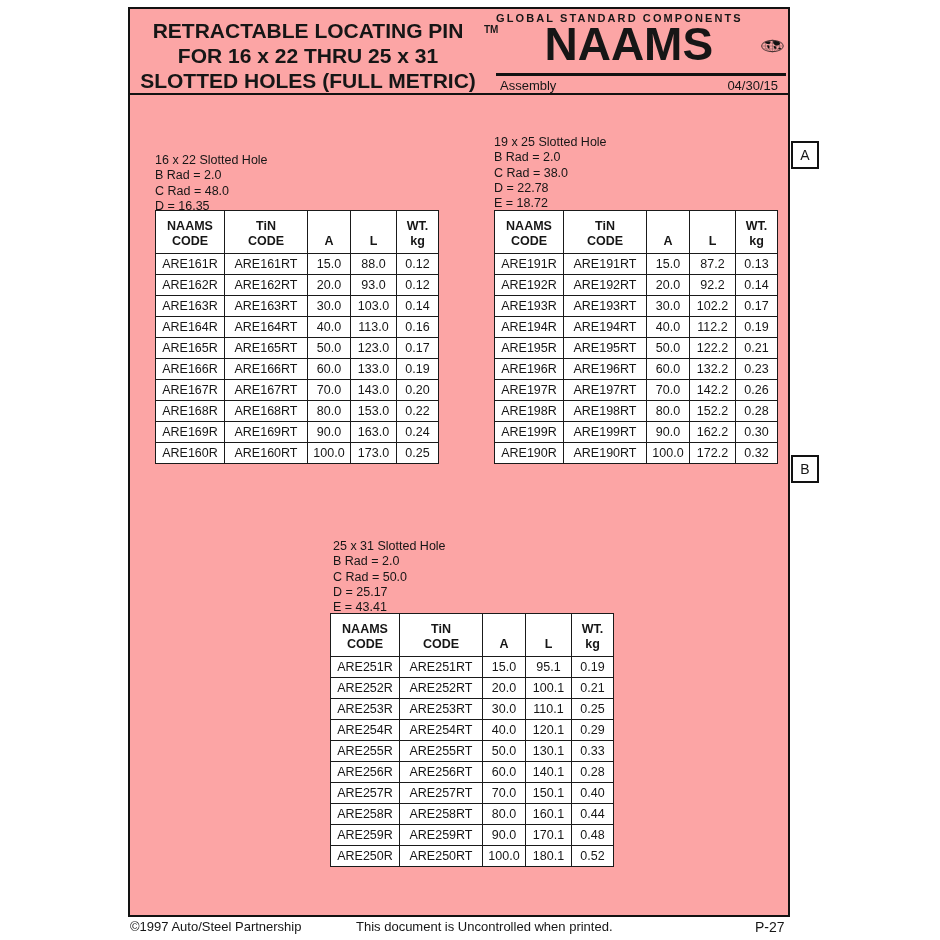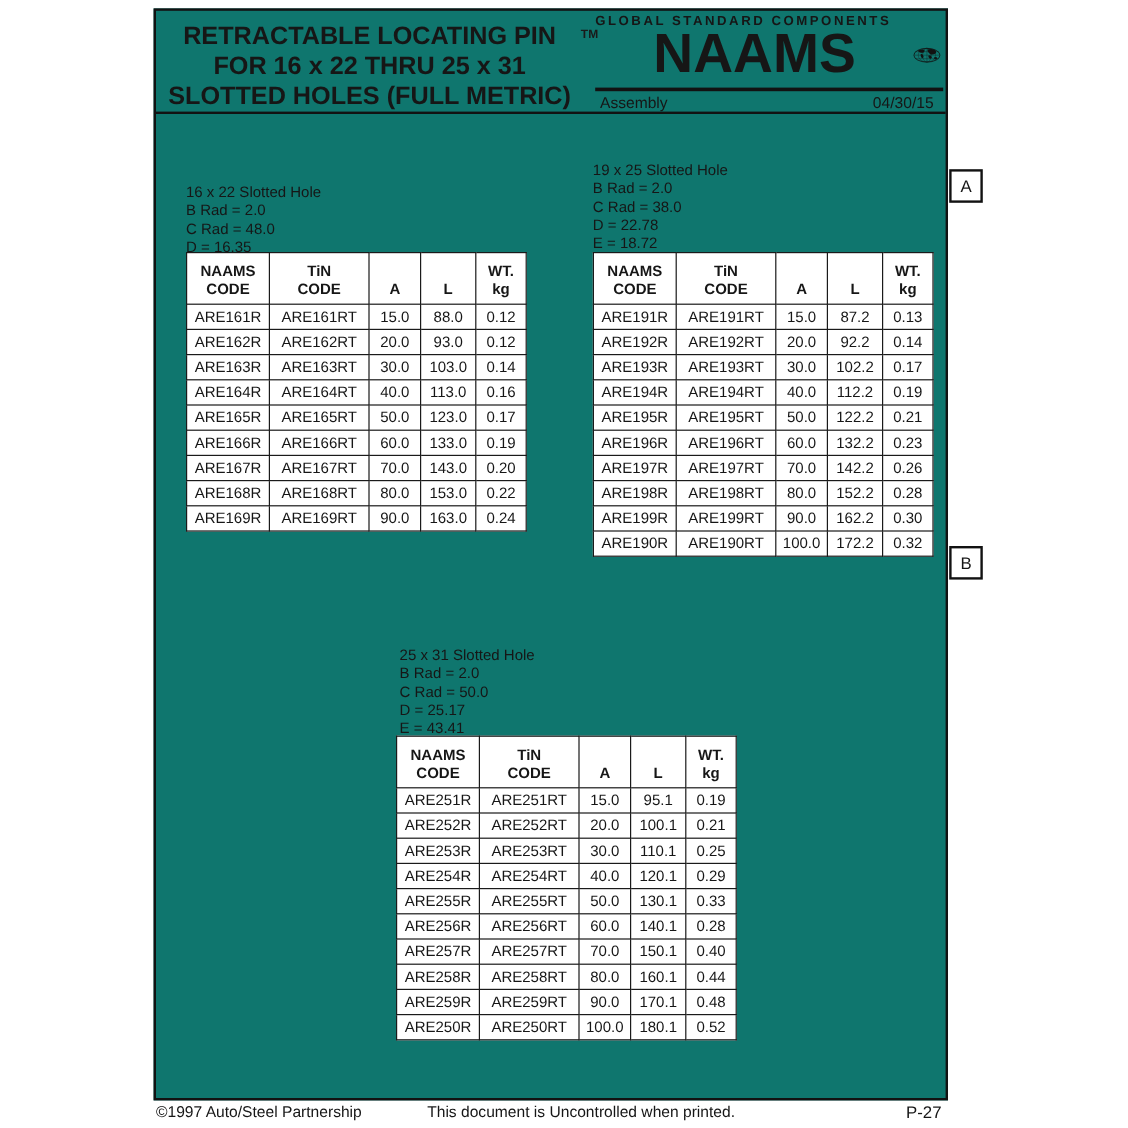--- a/index.html
+++ b/index.html
@@ -1,18 +1,18 @@
 <!DOCTYPE html>
 <html><head>
 <meta charset="utf-8">
 <style>
   html,body{margin:0;padding:0;background:#ffffff;}
   body{width:940px;height:940px;position:relative;font-family:"Liberation Sans",sans-serif;color:#1a1a1a;overflow:hidden;}
   .page{position:absolute;left:0;top:0;width:940px;height:940px;background:#ffffff;}
-  .sheet{position:absolute;left:128px;top:7px;width:658px;height:906px;border:2px solid #121212;background:#0f766e;}
+  .sheet{position:absolute;left:128px;top:7px;width:658px;height:906px;border:2px solid #121212;background:#fca5a5;}
   
   .hdr{position:absolute;left:0;top:0;right:0;height:84px;border-bottom:2px solid #121212;}
   .title{position:absolute;left:2px;top:9px;width:352px;text-align:center;font-weight:bold;font-size:21px;line-height:25px;color:#161616;}
   .brand{position:absolute;right:2px;top:3px;width:302px;}
   .tagline{font-size:11px;font-weight:bold;letter-spacing:2.1px;white-space:nowrap;padding-left:12px;color:#161616;}
   .brandrow{display:flex;align-items:flex-start;height:47px;padding-left:0;gap:44px;}
   .tm{font-size:10px;font-weight:bold;margin:0 2px 9px 0;}
   .naams{font-size:46px;font-weight:bold;line-height:40px;letter-spacing:0px;color:#161616;}
   .globe{margin:0 2px 1px 4px;}
   .brandrule{border-top:3px solid #121212;margin-left:12px;margin-top:2px;}
@@ -149,20 +149,27 @@
             <td>153.0</td>
             <td>0.22</td>
           </tr>
           <tr>
             <td>ARE169R</td>
             <td>ARE169RT</td>
             <td>90.0</td>
             <td>163.0</td>
             <td>0.24</td>
           </tr>
+          <tr>
+            <td>ARE160R</td>
+            <td>ARE160RT</td>
+            <td>100.0</td>
+            <td>173.0</td>
+            <td>0.25</td>
+          </tr>
         </tbody>
       </table>
 
     <div class="info" style="left:364px;top:126px;">
       <div>19 x 25 Slotted Hole</div>
       <div>B Rad = 2.0</div>
       <div>C Rad = 38.0</div>
       <div>D = 22.78</div>
       <div>E = 18.72</div>
     </div>

